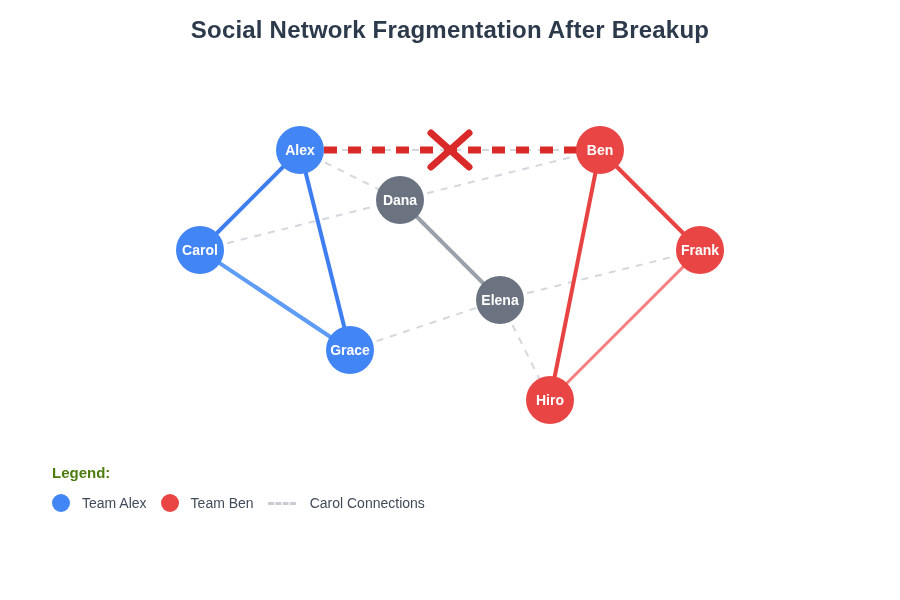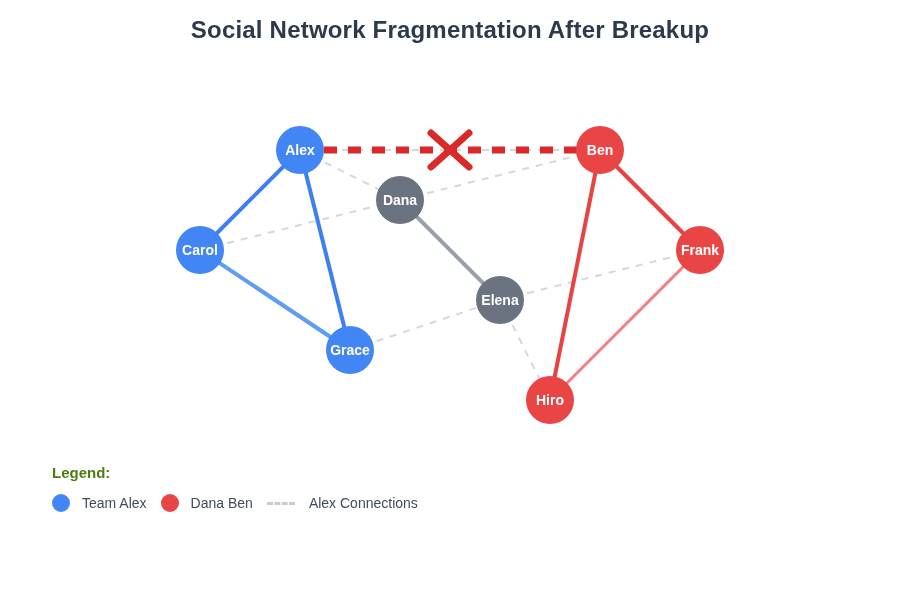--- a/index.html
+++ b/index.html
@@ -95,24 +95,24 @@
     <div class="legend-heading">Legend:</div>
     <div class="legend-row">
 
       <div class="legend-item">
         <span class="legend-dot" style="background-color: rgb(66, 133, 244);"></span>
         <span class="legend-label">Team Alex</span>
       </div>
 
       <div class="legend-item">
         <span class="legend-dot" style="background-color: rgb(234, 69, 69);"></span>
-        <span class="legend-label">Dana Ben</span>
+        <span class="legend-label">Team Ben</span>
       </div>
 
 
       <div class="legend-item">
         <span class="legend-dash" style="border-top-color: rgb(201, 205, 211);"></span>
-        <span class="legend-label">Alex Connections</span>
+        <span class="legend-label">Carol Connections</span>
       </div>
 
     </div>
   </div>
 </div>
 
 </body></html>

